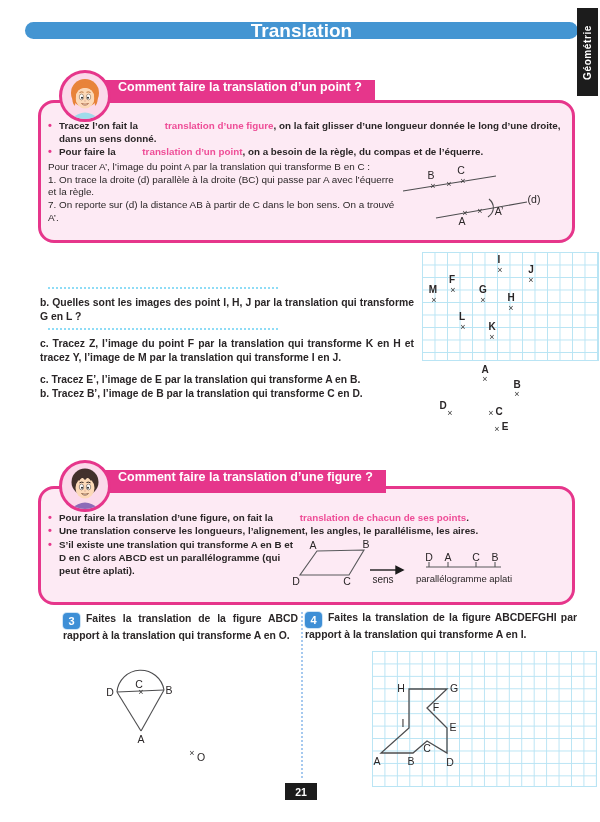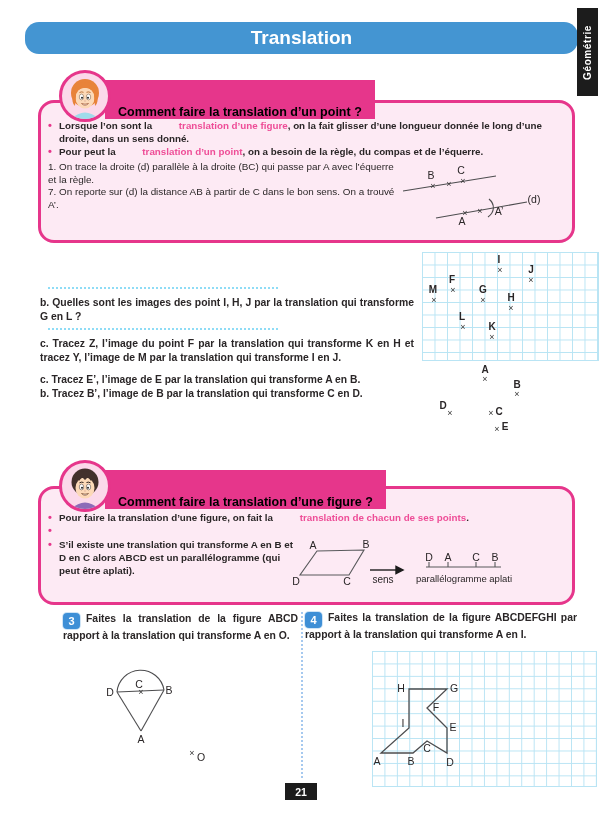--- a/index.html
+++ b/index.html
@@ -1,32 +1,32 @@
 <!DOCTYPE html>
 <html><head>
 <meta charset="utf-8">
 <style>
   html,body{margin:0;padding:0;background:#e9e9e9;}
   .page{position:relative;width:600px;height:822px;background:#ffffff;
         font-family:"Liberation Sans",sans-serif;overflow:hidden;margin:0 auto;}
   
-  .hdr-bar{position:absolute;left:25px;top:22px;width:553px;height:32px;background:#4495d2;
+  .hdr-bar{position:absolute;left:25px;top:22px;width:553px;height:17px;background:#4495d2;
            border-radius:14px;color:#fff;font-weight:bold;font-size:19px;
            display:flex;align-items:center;justify-content:center;}
   .side-tab{position:absolute;left:577px;top:8px;width:21px;height:88px;background:#1c1c1c;
             color:#fff;display:flex;align-items:center;justify-content:center;z-index:3;}
   .side-tab span{writing-mode:vertical-rl;transform:rotate(180deg);font-weight:bold;
                  font-size:10px;letter-spacing:.6px;}
   
   .pinkbox{position:absolute;left:38px;width:531px;border:3px solid #e6368b;
            border-radius:16px;background:#fdeaf4;}
   #box1{top:100px;height:137px;}
   #box2{top:486px;height:113px;}
-  .banner{position:absolute;background:#e6368b;color:#000000;font-weight:bold;font-size:12.5px;
-          height:39px;display:flex;align-items:flex-end;padding:0 13px;z-index:2;}
+  .banner{position:absolute;background:#e6368b;color:#ffffff;font-weight:bold;font-size:12.5px;
+          height:23px;display:flex;align-items:flex-start;padding:0 13px;z-index:2;}
   #banner1{left:105px;top:80px;}
   #banner2{left:105px;top:470px;}
   .avatar{position:absolute;width:46px;height:46px;border-radius:50%;border:3px solid #e6368b;
           overflow:hidden;background:#fbd9ea;z-index:3;}
   #avatar1{left:59px;top:70px;}
   #avatar2{left:59px;top:460px;}
   
   .bulls{position:absolute;color:#2a2627;}
   .bul{display:flex;font-weight:bold;font-size:9.8px;line-height:13.2px;color:#2a2627;}
   .bul .dot{color:#e6368b;width:11px;flex:none;font-size:11px;}
@@ -87,28 +87,29 @@
       <path d="M17.5 19.5 Q19.5 18.4 21.5 19.3" stroke="#b46a2e" fill="none" stroke-width=".9"></path>
       <path d="M24.5 19.3 Q26.5 18.4 28.5 19.5" stroke="#b46a2e" fill="none" stroke-width=".9"></path>
       <path d="M22.3 28 L23.7 28" stroke="#c98" stroke-width=".8"></path>
       <path d="M19.5 30.5 Q23 34 26.5 30.5 Q23 31.8 19.5 30.5 Z" fill="#fff" stroke="#a05a3a" stroke-width=".7"></path>
       <path d="M9 46 Q23 33 37 46 Z" fill="#9fdceb"></path>
     </svg>
   </div>
   <div class="bulls" style="left:48px;top:119px;width:516px;">
     <div class="bul">
       <span class="dot">•</span>
-      <span><span>Lorsque l’on sont la </span><span class="pink">translation d’une figure</span><span>, on la fait glisser d’une longueur donnée le long d’une droite, dans un sens donné.</span></span>
-    </div>
-    <div class="bul">
-      <span class="dot">•</span>
-      <span><span>Pour peut la </span><span class="pink">translation d’un point</span><span>, on a besoin de la règle, du compas et de l’équerre.</span></span>
+      <span><span>Tracez l’on fait la </span><span class="pink">translation d’une figure</span><span>, on la fait glisser d’une longueur donnée le long d’une droite, dans un sens donné.</span></span>
+    </div>
+    <div class="bul">
+      <span class="dot">•</span>
+      <span><span>Pour faire la </span><span class="pink">translation d’un point</span><span>, on a besoin de la règle, du compas et de l’équerre.</span></span>
     </div>
   </div>
   <div class="steps" style="left:48px;top:161px;width:352px;">
+    <div>Pour tracer A’, l’image du point A par la translation qui transforme B en C :</div>
     <div>1. On trace la droite (d) parallèle à la droite (BC) qui passe par A avec l’équerre et la règle.</div>
     <div>7. On reporte sur (d) la distance AB à partir de C dans le bon sens. On a trouvé A’.</div>
   </div>
 
   <div class="dotline" style="left:48px;top:287px;"></div>
   <div class="ex" style="left:40px;top:296px;width:374px;">
     <span>b. Quelles sont les images des point I, H, J par la translation qui transforme G en L ?</span>
   </div>
   <div class="dotline" style="left:48px;top:328px;"></div>
   <div class="ex" style="left:40px;top:337px;width:374px;">
@@ -141,20 +142,21 @@
       <path d="M9 46 Q23 33 37 46 Z" fill="#8d6bb8"></path>
     </svg>
   </div>
   <div class="bulls" style="left:48px;top:511px;width:516px;">
     <div class="bul">
       <span class="dot">•</span>
       <span><span>Pour faire la translation d’une figure, on fait la </span><span class="pink">translation de chacun de ses points</span><span>.</span></span>
     </div>
     <div class="bul">
       <span class="dot">•</span>
+      <span><span>Une translation conserve les longueurs, l’alignement, les angles, le parallélisme, les aires.</span></span>
     </div>
   </div>
   <div class="bulls" style="left:48px;top:538px;width:252px;">
     <div class="bul">
       <span class="dot">•</span>
       <span>S’il existe une translation qui transforme A en B et D en C alors ABCD est un parallélogramme (qui peut être aplati).</span>
     </div>
   </div>
 
   <div class="divider"></div>

